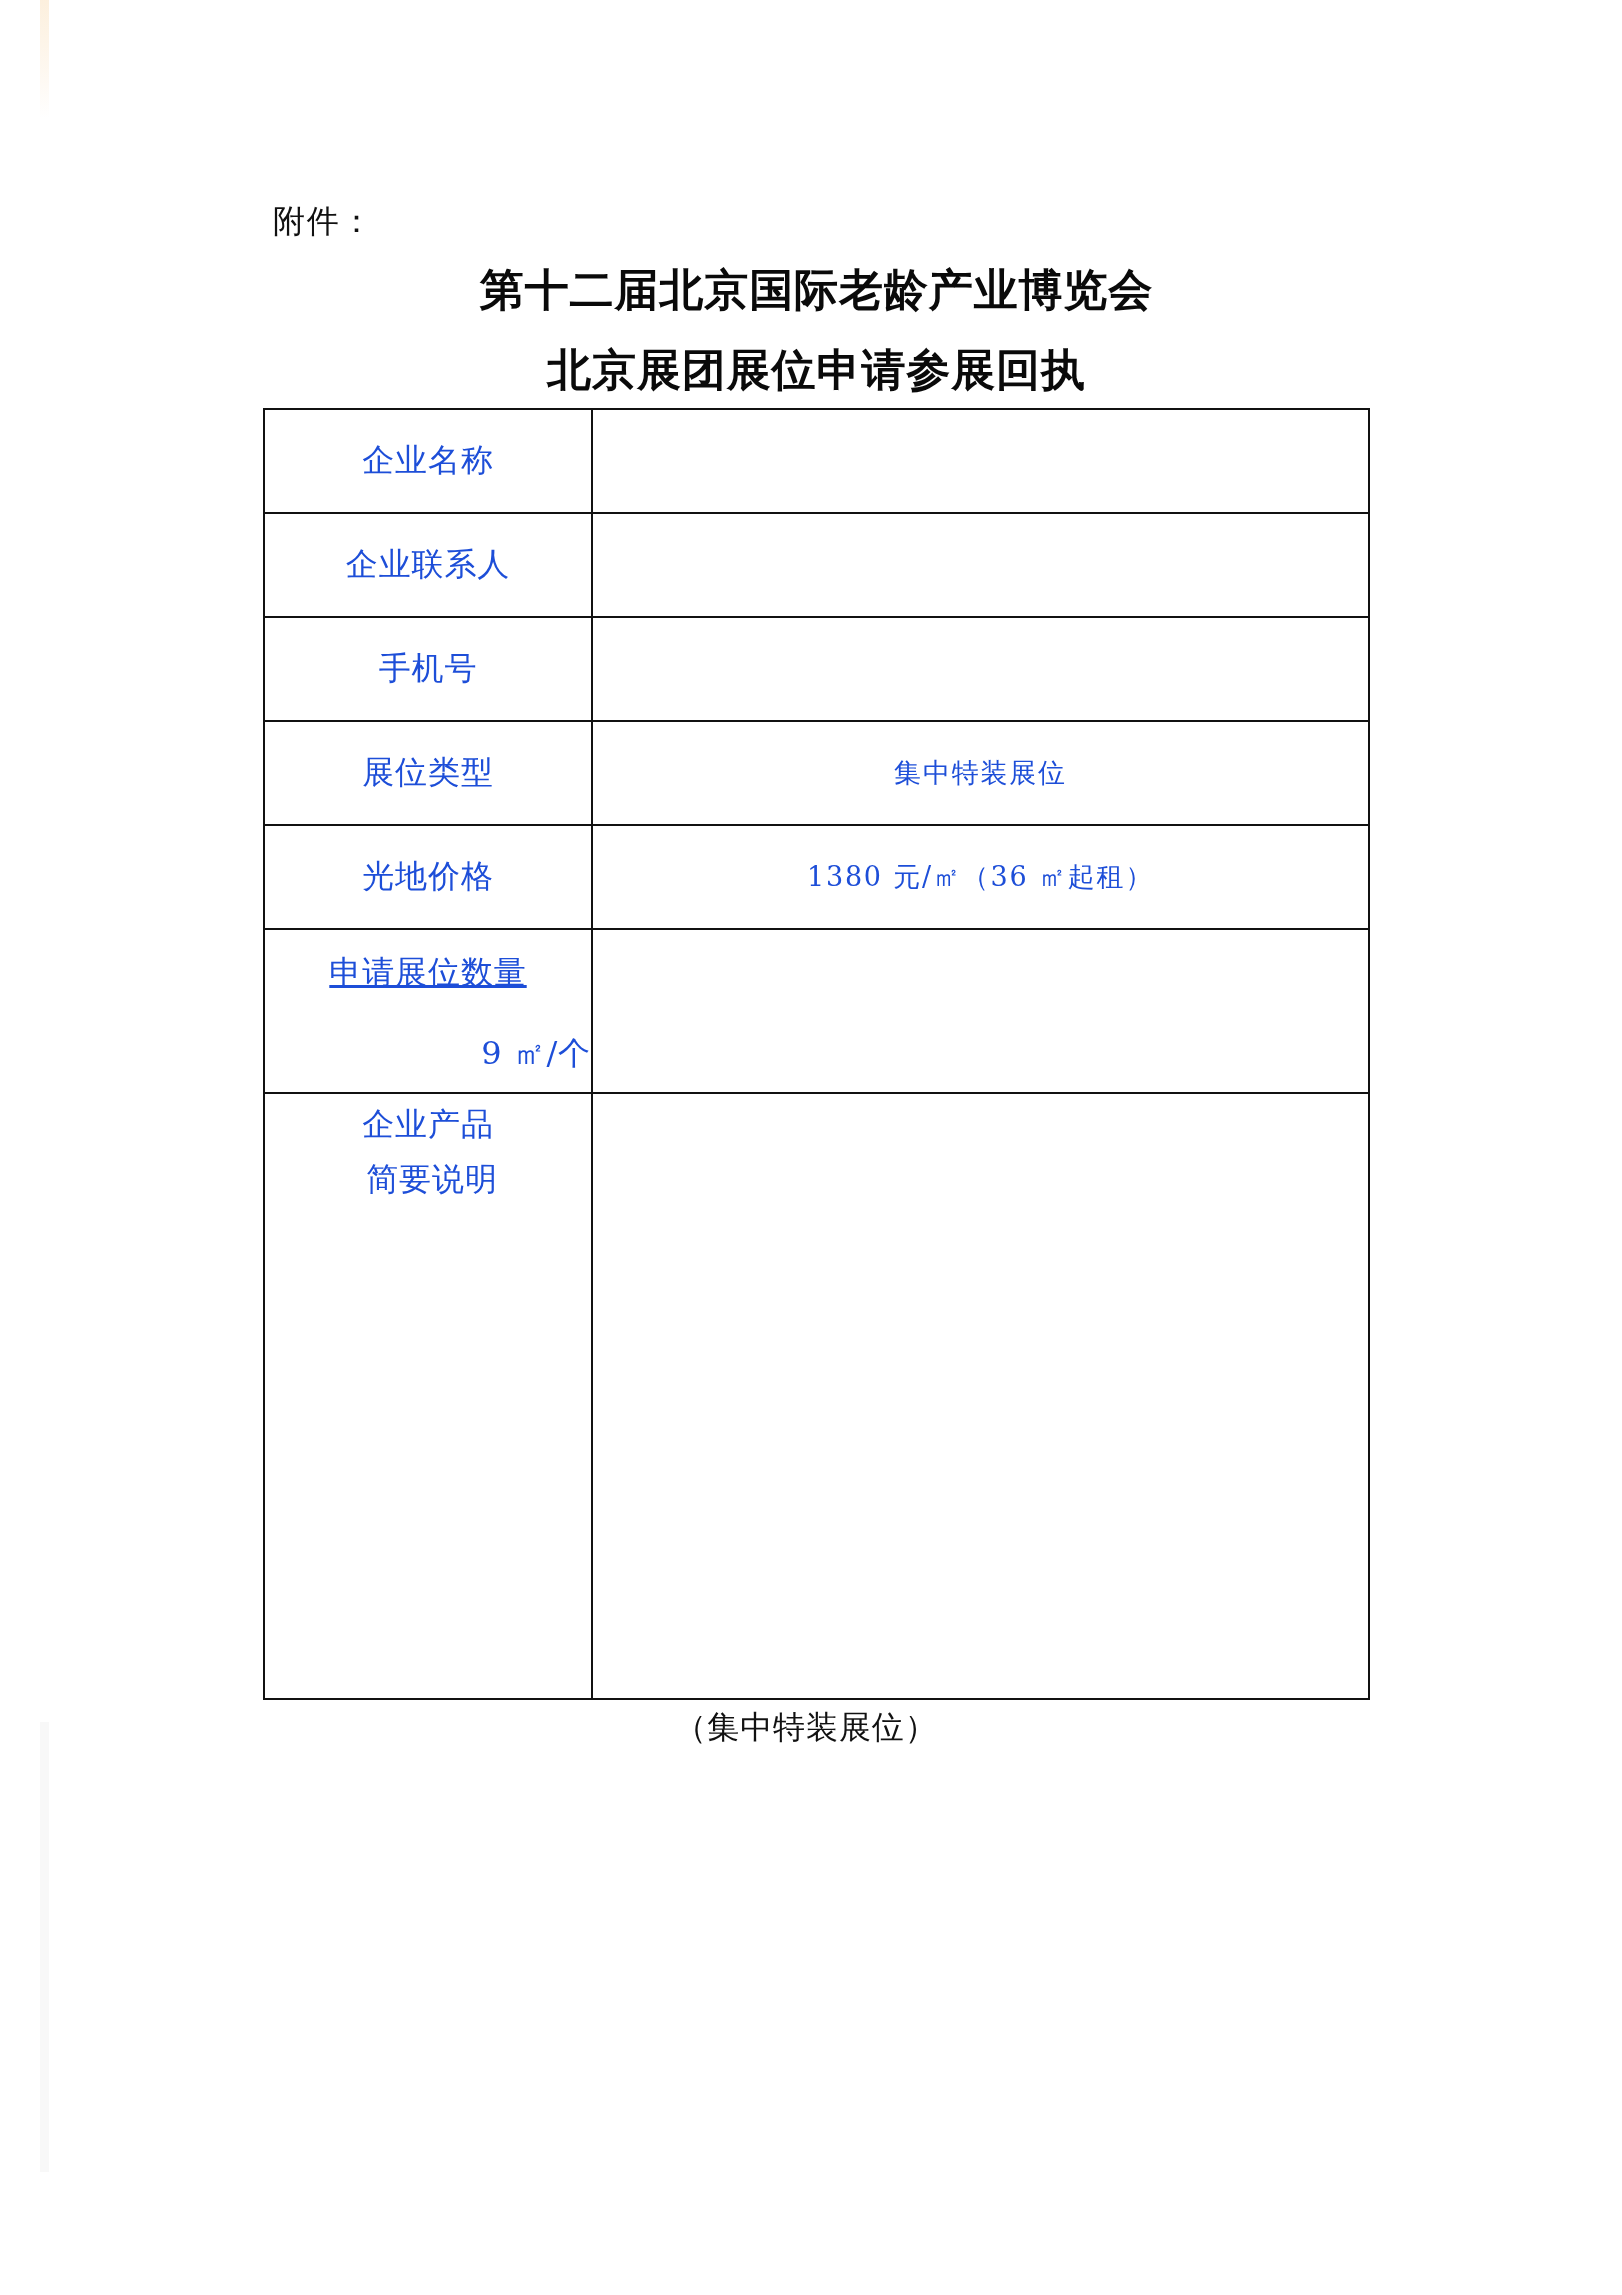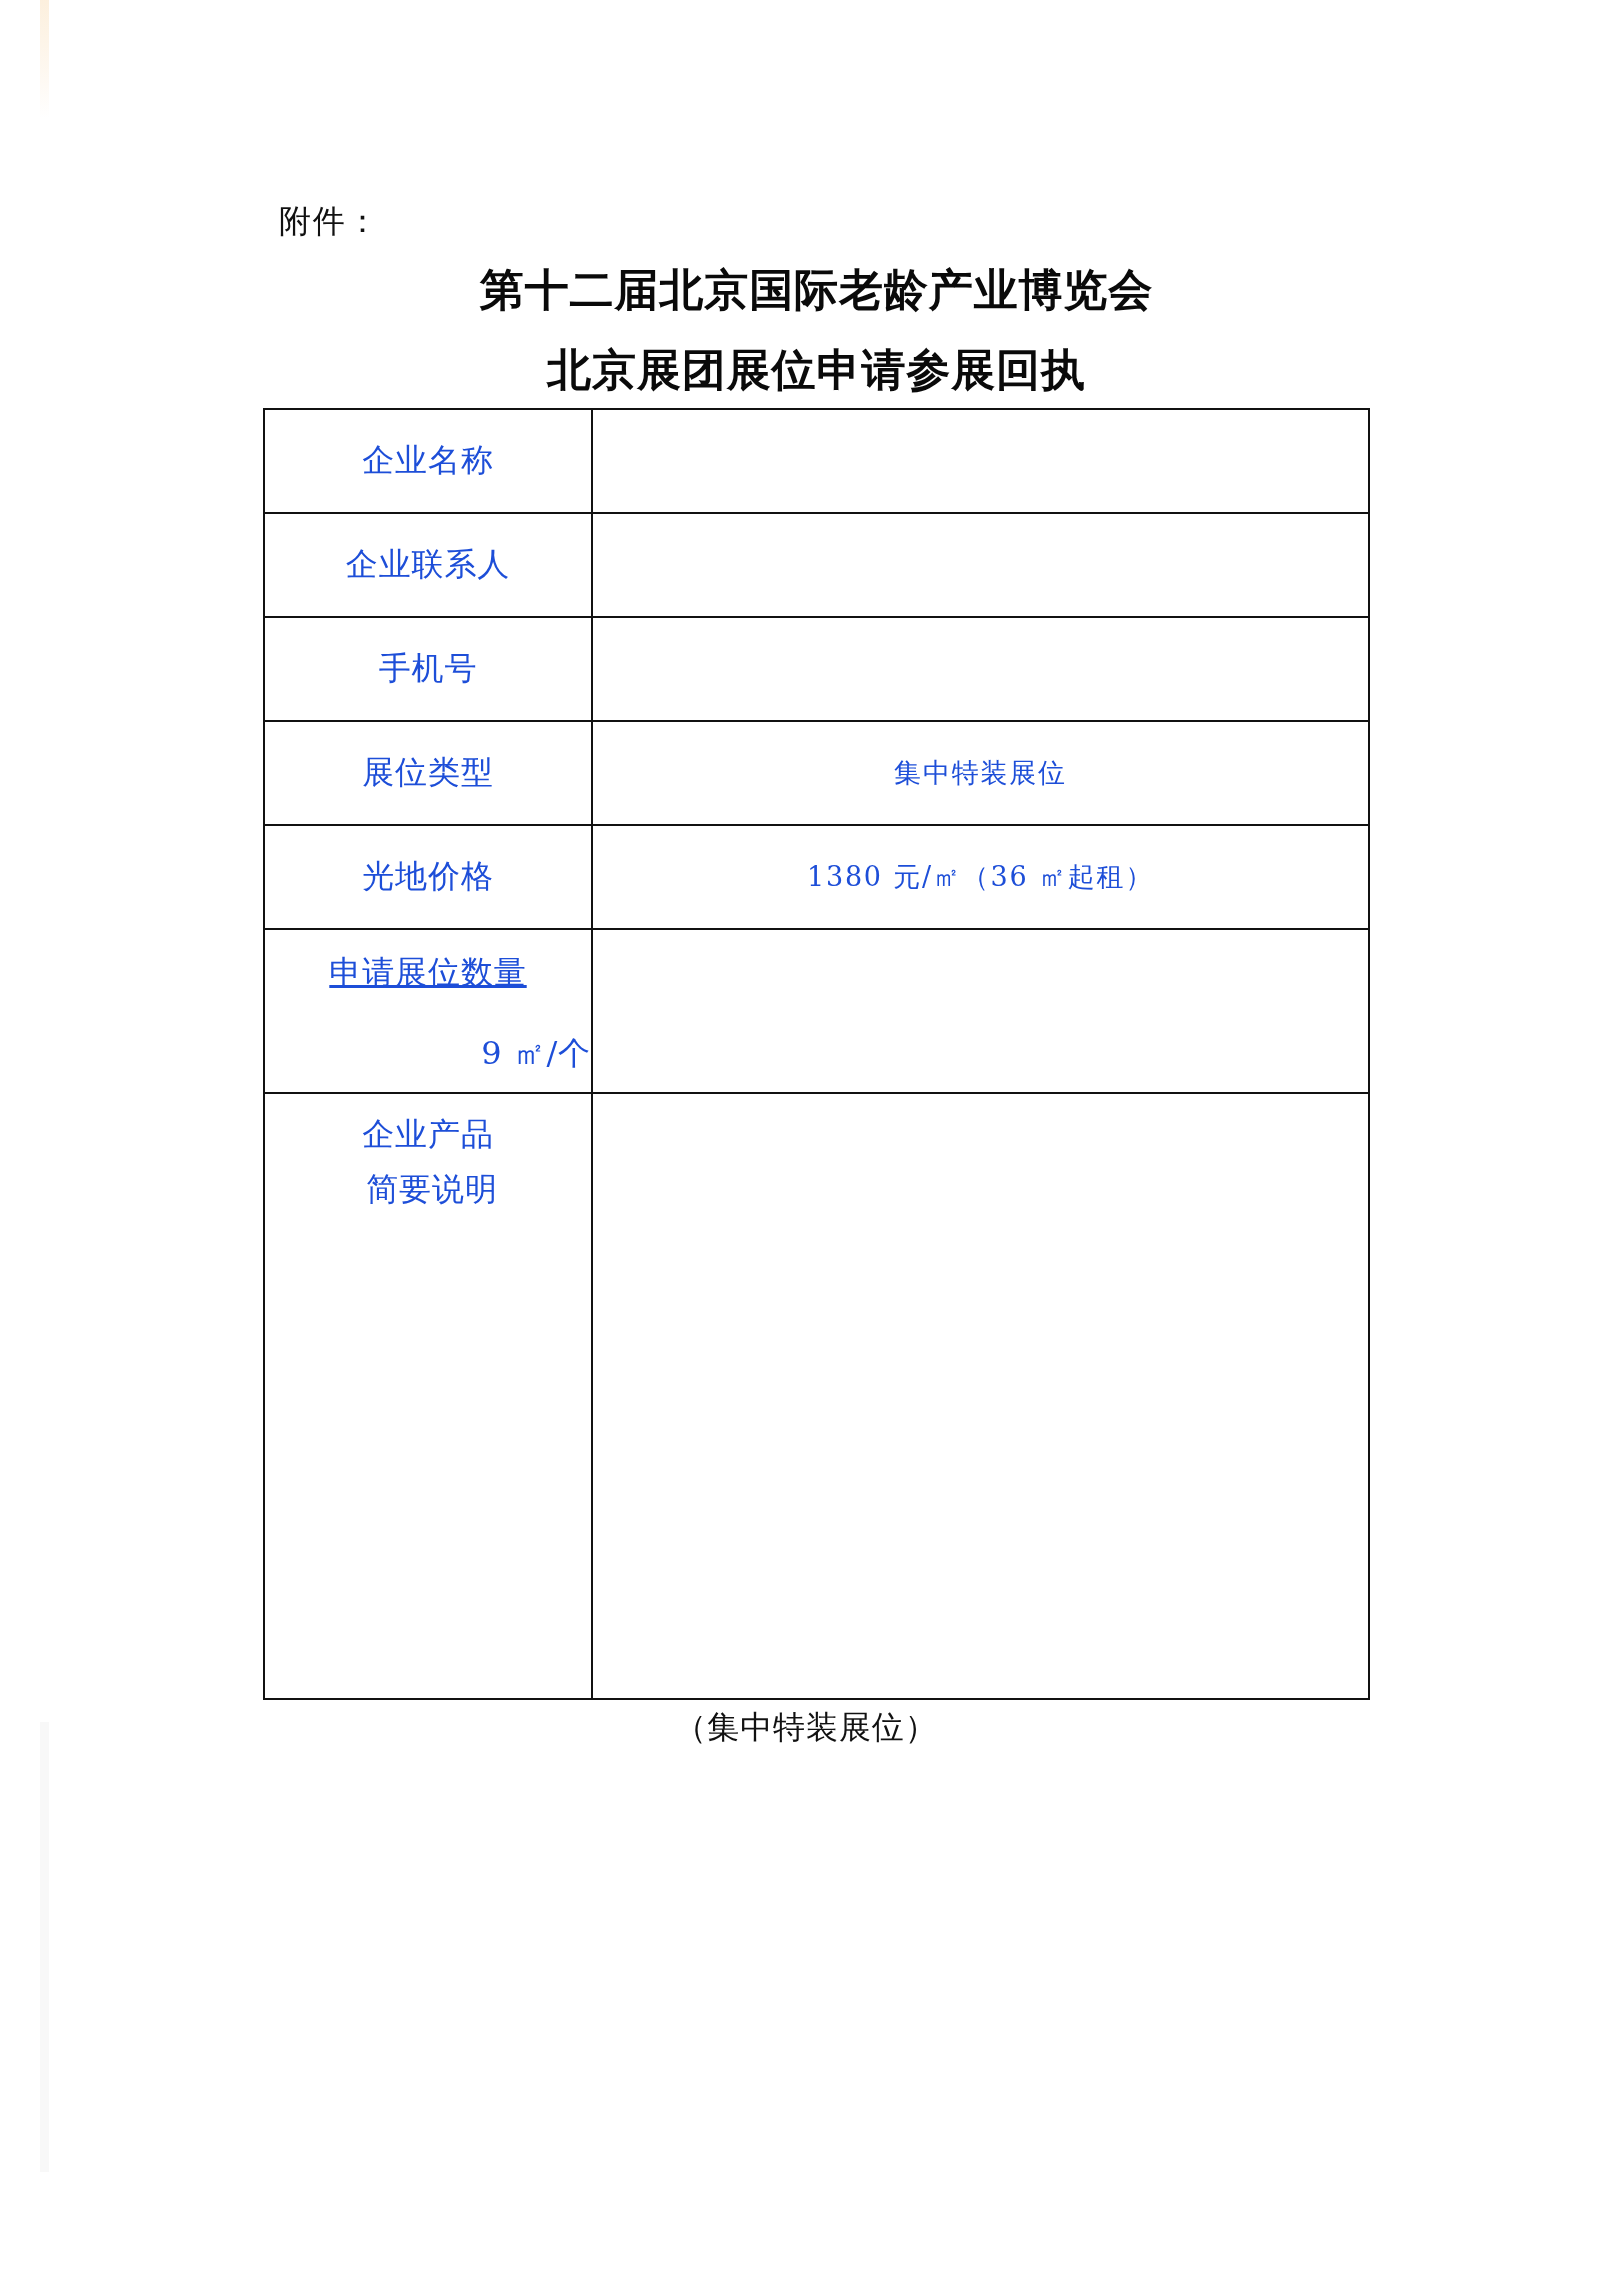--- a/index.html
+++ b/index.html
@@ -3,21 +3,21 @@
 <meta charset="utf-8">
 <style>
   html, body { margin: 0; padding: 0; background: #ffffff; }
   body { width: 1623px; height: 2295px; position: relative; overflow: hidden; }
   .page { position: absolute; left: 0; top: 0; width: 1623px; height: 2295px; background: #fff; }
   .scan-strip { position: absolute; left: 40px; width: 8.8px; }
   .strip-top { top: 0; height: 119px; background: linear-gradient(#fbe9cf, #fdf5ea 60%, rgba(255,255,255,0)); opacity: .7; }
   .strip-bottom { top: 1722px; height: 450px; background: #f4f4f4; opacity: .6; }
 
   .attachment {
-    position: absolute; left: 279px; top: 201px;
+    position: absolute; left: 273px; top: 201px;
     font-family: "DejaVu Serif", "Liberation Serif", serif;
     font-size: 32px; line-height: 41px; color: #111; letter-spacing: 1.8px;
   }
   .title {
     position: absolute; left: 263px; width: 1107px; text-align: center;
     font-family: "DejaVu Sans", "Liberation Sans", sans-serif; font-weight: bold;
     font-size: 44px; line-height: 53px; color: #0a0a0a; letter-spacing: 0.9px;
   }
   .title-1 { top: 263px; }
   .title-2 { top: 343px; }
@@ -36,21 +36,21 @@
   }
   .value {
     text-align: center; font-size: 27px; letter-spacing: 1.8px;
   }
   .row-std td { height: 102px; }
   .row-qty td { height: 162px; }
   .row-desc td { height: 604px; }
   .label-multi { vertical-align: top !important; }
   .qty-l1 { display: block; text-align: center; margin-top: 25px; line-height: 35px; text-decoration: underline; }
   .qty-l2 { display: block; text-align: right; padding-left: 46px; margin-top: 46px; line-height: 35px; }
-  .desc-l1 { display: block; text-align: center; margin-top: 23px; line-height: 35px; }
+  .desc-l1 { display: block; text-align: center; margin-top: 13px; line-height: 35px; }
   .desc-l2 { display: block; text-align: center; margin-top: 20px; line-height: 35px; padding-left: 8px; }
   .input-cell { background: transparent; }
 
   .note {
     position: absolute; left: 263px; top: 1708px; width: 1086px; text-align: center;
     font-family: "DejaVu Serif", "Liberation Serif", serif;
     font-size: 32px; line-height: 39px; color: #111; letter-spacing: 0.9px;
   }
 </style>
 </head>

